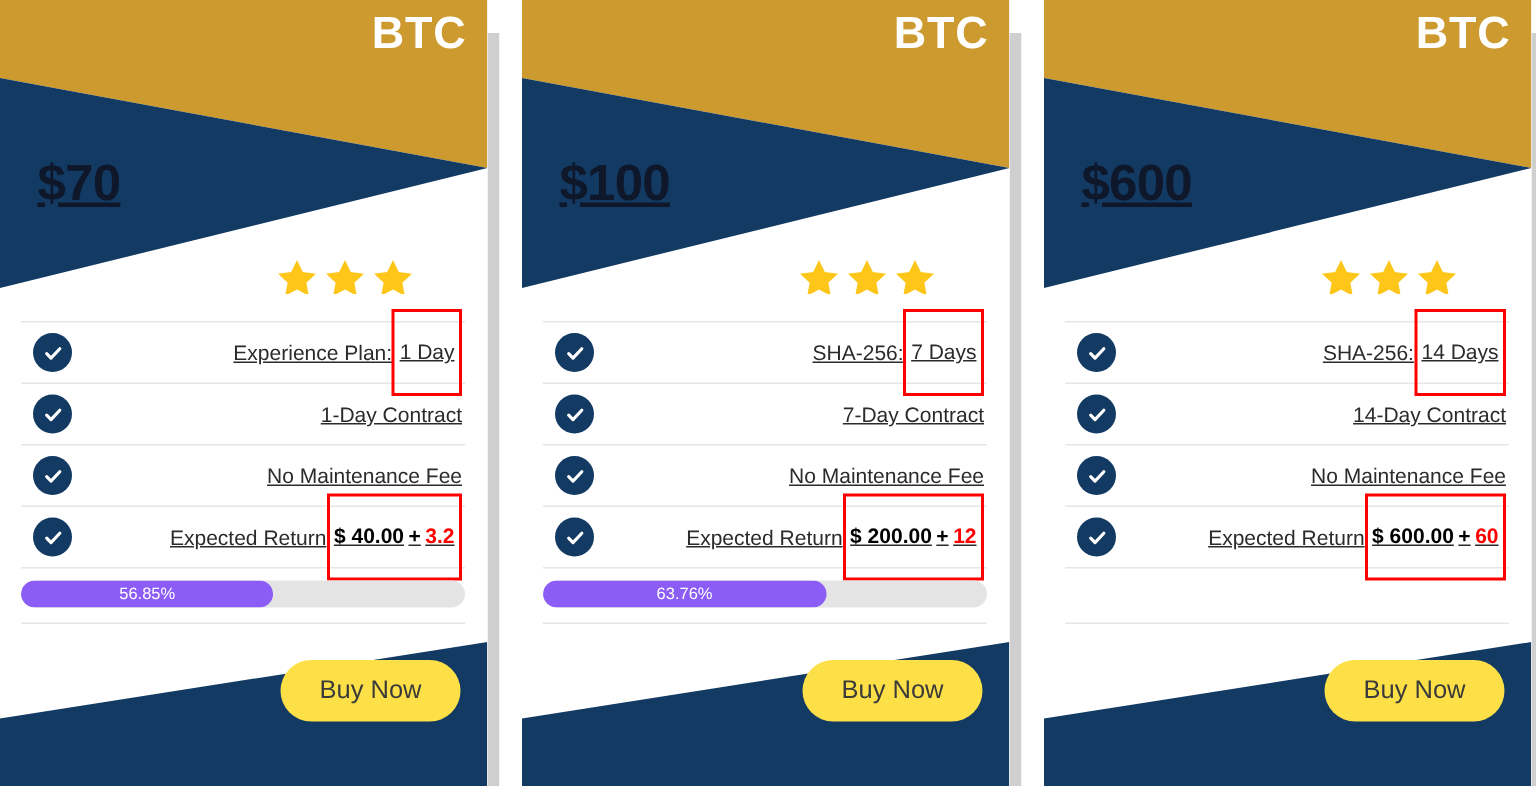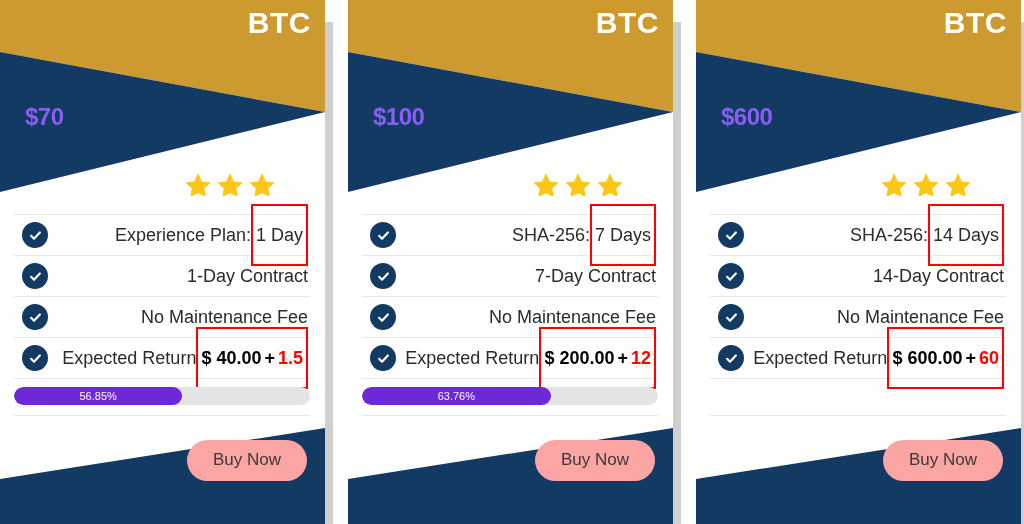--- a/index.html
+++ b/index.html
@@ -76,25 +76,26 @@
     color: #ffffff;
     font-size: 30px;
     font-weight: bold;
     letter-spacing: 0.5px;
     line-height: 1;
   }
   .price {
     position: absolute;
     top: 105px;
     left: 25px;
-    color: #8b5cf6;
-    font-size: 24px;
+    color: #0f172a;
+    font-size: 34px;
     font-weight: bold;
     line-height: 1;
     letter-spacing: -0.5px;
+    text-decoration: underline;
   }
   .stars {
     position: absolute;
     top: 171px;
     right: 48px;
     display: flex;
     gap: 2px;
   }
   .star {
     width: 30px;
@@ -126,27 +127,28 @@
     flex: 0 0 auto;
     margin-left: 8px;
     display: flex;
     align-items: center;
     justify-content: center;
   }
   .check svg { display: block; }
   .feature-text {
     flex: 1 1 auto;
     text-align: right;
-    font-size: 18px;
+    font-size: 14px;
     color: #2b2b2b;
     padding-right: 2px;
     white-space: nowrap;
     display: flex;
     justify-content: flex-end;
     align-items: center;
+    text-decoration: underline;
   }
   .boxed {
     border: 2px solid #ff0000;
     padding: 18px 3px;
     display: inline-block;
     line-height: 1.25;
   }
   .ret-label { margin-right: 0; }
   .ret-amount { font-weight: bold; color: #000000; }
   .ret-plus { font-weight: bold; color: #000000; margin: 0 3px; }
@@ -158,21 +160,21 @@
     top: 387px;
     left: 14px;
     width: 296px;
     height: 18px;
     background: #e4e4e4;
     border-radius: 9px;
     overflow: hidden;
   }
   .progress-fill {
     height: 100%;
-    background: #6d28d9;
+    background: #8b5cf6;
     border-radius: 9px;
     display: flex;
     align-items: center;
     justify-content: center;
     color: #ffffff;
     font-size: 11px;
     box-sizing: border-box;
   }
   .progress-divider {
     position: absolute;
@@ -195,21 +197,21 @@
   .footer-wedge {
     position: absolute;
     inset: 0;
     background: #123a63;
     clip-path: polygon(0 61px, 100% 10px, 100% 106px, 100% 106px, 0 106px);
   }
   .buy-btn {
     position: absolute;
     top: 22px;
     right: 18px;
-    background: #fca5a5;
+    background: #fde047;
     color: #3a3a3a;
     border: none;
     border-radius: 22px;
     font-size: 17px;
     font-family: "Liberation Sans", sans-serif;
     padding: 11px 26px;
     cursor: pointer;
     line-height: 1.1;
   }
 </style>
@@ -277,21 +279,21 @@
               </span>
             </div>
             <div class="feature-row">
               <span class="check">
                 <svg width="15" height="15" viewBox="0 0 24 24" aria-hidden="true">
                   <path fill="none" stroke="#ffffff" stroke-width="3.4" stroke-linecap="round" stroke-linejoin="round" d="M5 12.5l4.6 4.6L19 7.2"></path>
                 </svg>
               </span>
               <span class="feature-text">
                 <span class="ret-label">Expected Return</span>
-                <span class="boxed"><span class="ret-amount">$ 40.00</span><span class="ret-plus">+</span><span class="ret-gain">1.5</span></span>
+                <span class="boxed"><span class="ret-amount">$ 40.00</span><span class="ret-plus">+</span><span class="ret-gain">3.2</span></span>
               </span>
             </div>
           </div>
           <div class="progress-wrap">
             <div class="progress-fill" style="width:56.85%">56.85%</div>
           </div>
           <div class="progress-divider"></div>
           <div class="footer">
             <div class="footer-wedge"></div>
             <button class="buy-btn">Buy Now</button>

